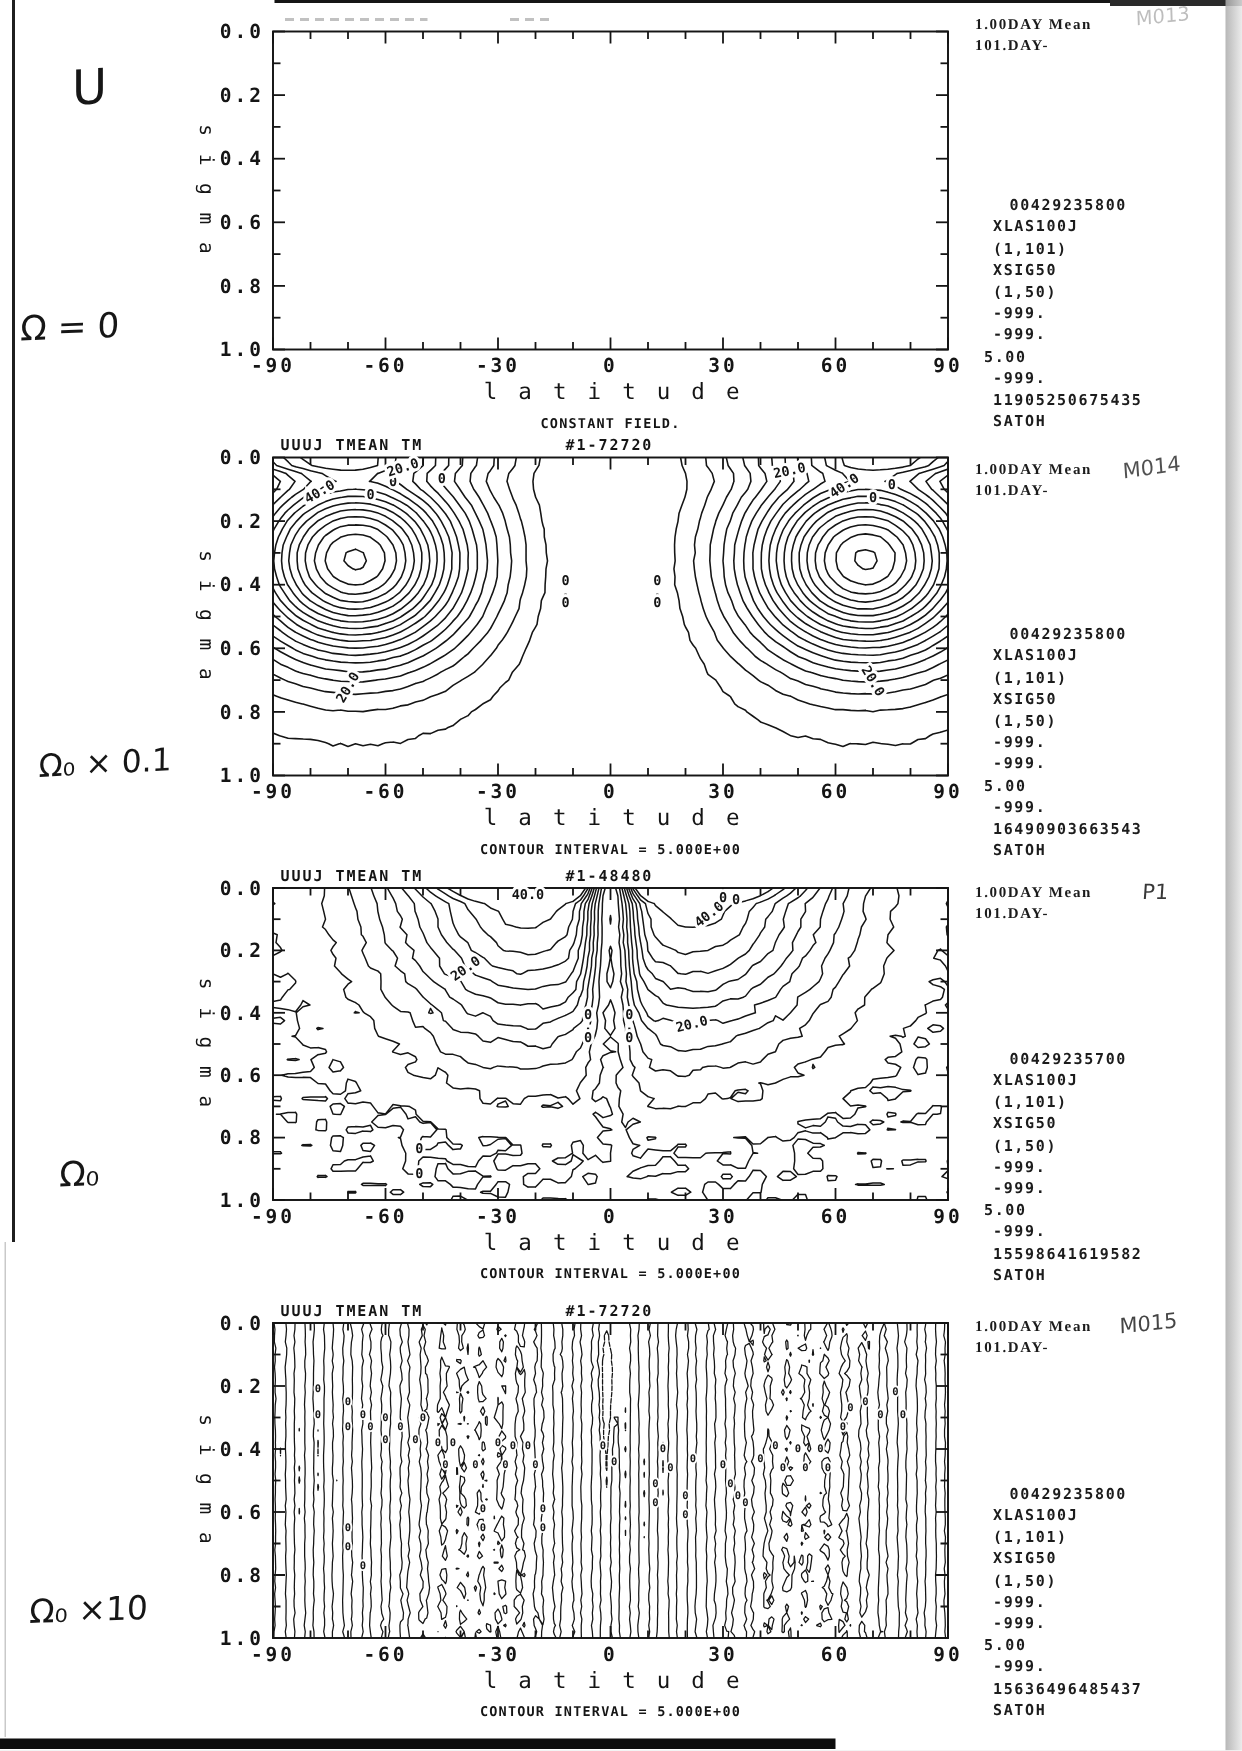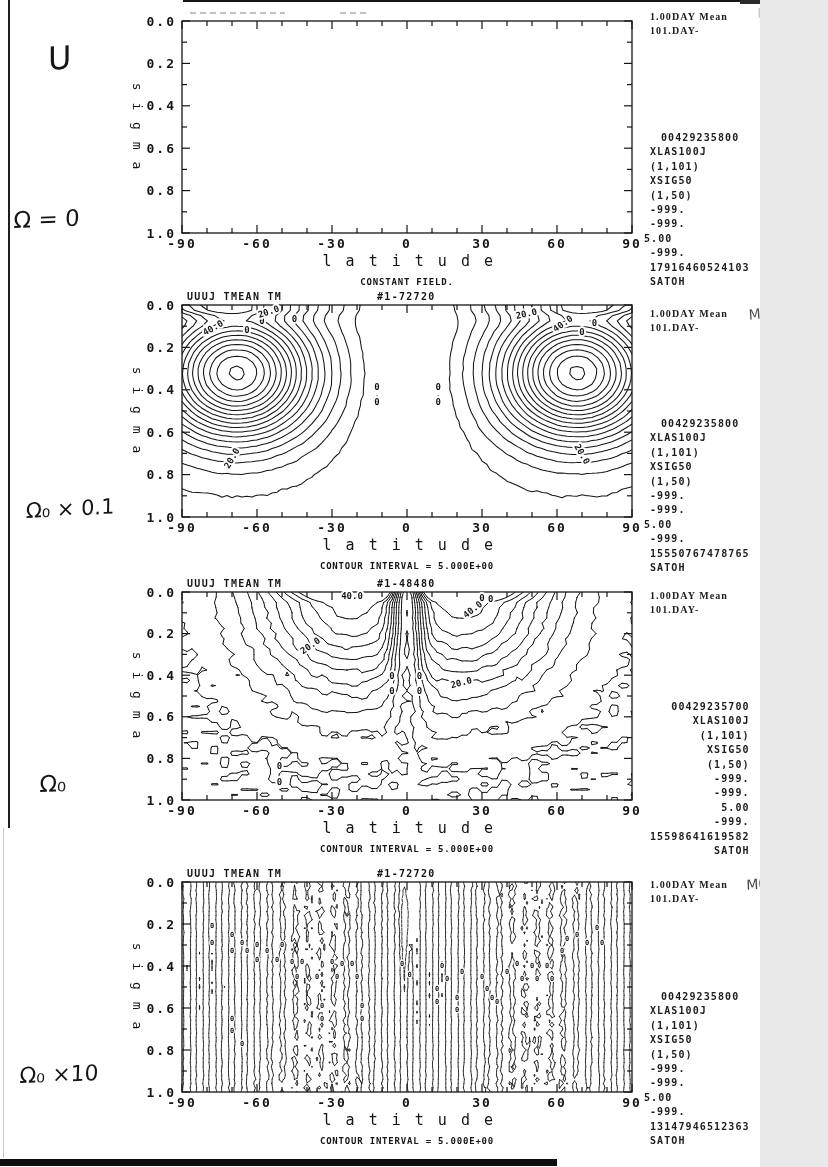--- a/index.html
+++ b/index.html
@@ -1,24 +1,24 @@
 <!DOCTYPE html>
 <html><head>
 <meta charset="utf-8">
 <style>
   html,body{margin:0;padding:0;background:#e9e9e9;}
-  .page{position:relative;width:760px;height:1167px;background:#ffffff;overflow:hidden;
+  .page{position:relative;width:828px;height:1167px;background:#ffffff;overflow:hidden;
         font-family:"DejaVu Sans Mono", monospace;}
   svg{position:absolute;left:0;top:0;}
   .layer{position:absolute;left:0;top:0;width:828px;height:1167px;pointer-events:none;}
   
   .meta{position:absolute;left:650px;width:170px;color:#1c1c1c;font-size:10px;font-weight:bold;
         letter-spacing:1.1px;line-height:14.4px;white-space:pre;}
   .meta .m-top{position:absolute;left:0;top:0;font-family:Liberation Serif, serif;}
-  .meta .m-block{position:absolute;left:0;}
+  .meta .m-block{position:absolute;left:12px;}
   .meta .m-block div:first-child{padding-left:11px;}
   .meta .m-block div:nth-child(8){margin-left:-6px;}
   
   .hw{position:absolute;color:#161616;font-family:"DejaVu Sans",sans-serif;
       white-space:nowrap;transform-origin:left top;}
   
   .scan{position:absolute;}
   .top-line{left:183px;top:0;width:645px;height:2px;background:#151515;}
   .top-corner{left:740px;top:0;width:88px;height:4px;background:#2a2a2a;}
   .left-line{left:8px;top:0;width:2px;height:828px;background:#1f1f1f;}
@@ -489,24 +489,24 @@
           <text x="562" y="953.4" font-size="7" fill="#151515" font-family="'DejaVu Sans Mono', monospace" text-anchor="middle" font-weight="bold" paint-order="stroke" stroke="#fff" stroke-width="2.5">0</text>
           <text x="567" y="940.8" font-size="7" fill="#151515" font-family="'DejaVu Sans Mono', monospace" text-anchor="middle" font-weight="bold" paint-order="stroke" stroke="#fff" stroke-width="2.5">0</text>
           <text x="577" y="936.6" font-size="7" fill="#151515" font-family="'DejaVu Sans Mono', monospace" text-anchor="middle" font-weight="bold" paint-order="stroke" stroke="#fff" stroke-width="2.5">0</text>
           <text x="587" y="945" font-size="7" fill="#151515" font-family="'DejaVu Sans Mono', monospace" text-anchor="middle" font-weight="bold" paint-order="stroke" stroke="#fff" stroke-width="2.5">0</text>
           <text x="597" y="930.3" font-size="7" fill="#151515" font-family="'DejaVu Sans Mono', monospace" text-anchor="middle" font-weight="bold" paint-order="stroke" stroke="#fff" stroke-width="2.5">0</text>
           <text x="602" y="945" font-size="7" fill="#151515" font-family="'DejaVu Sans Mono', monospace" text-anchor="middle" font-weight="bold" paint-order="stroke" stroke="#fff" stroke-width="2.5">0</text>
         </g>
       </g>
     </svg>
   <div id="meta-layer" class="layer">
-      <div class="meta" style="top: 0px;"><div class="m-top" style="top: 10px;"><div>1.00DAY Mean</div><div>101.DAY-</div></div><div class="m-block" style="top: 131px;"><div>00429235800</div><div>XLAS100J</div><div>(1,101)</div><div>XSIG50</div><div>(1,50)</div><div>-999.</div><div>-999.</div><div>5.00</div><div>-999.</div><div>17916460524103</div><div>SATOH</div></div></div>
-      <div class="meta" style="top: 0px;"><div class="m-top" style="top: 307px;"><div>1.00DAY Mean</div><div>101.DAY-</div></div><div class="m-block" style="top: 417px;"><div>00429235800</div><div>XLAS100J</div><div>(1,101)</div><div>XSIG50</div><div>(1,50)</div><div>-999.</div><div>-999.</div><div>5.00</div><div>-999.</div><div>15550767478765</div><div>SATOH</div></div></div>
-      <div class="meta" style="top: 0px;"><div class="m-top" style="top: 589px;"><div>1.00DAY Mean</div><div>101.DAY-</div></div><div class="m-block" style="top: 700px; text-align: right;"><div>00429235700</div><div>XLAS100J</div><div>(1,101)</div><div>XSIG50</div><div>(1,50)</div><div>-999.</div><div>-999.</div><div>5.00</div><div>-999.</div><div>15598641619582</div><div>SATOH</div></div></div>
-      <div class="meta" style="top: 0px;"><div class="m-top" style="top: 878px;"><div>1.00DAY Mean</div><div>101.DAY-</div></div><div class="m-block" style="top: 990px;"><div>00429235800</div><div>XLAS100J</div><div>(1,101)</div><div>XSIG50</div><div>(1,50)</div><div>-999.</div><div>-999.</div><div>5.00</div><div>-999.</div><div>13147946512363</div><div>SATOH</div></div></div>
+      <div class="meta" style="top: 0px;"><div class="m-top" style="top: 10px;"><div>1.00DAY Mean</div><div>101.DAY-</div></div><div class="m-block" style="top: 131px;"><div>00429235800</div><div>XLAS100J</div><div>(1,101)</div><div>XSIG50</div><div>(1,50)</div><div>-999.</div><div>-999.</div><div>5.00</div><div>-999.</div><div>11905250675435</div><div>SATOH</div></div></div>
+      <div class="meta" style="top: 0px;"><div class="m-top" style="top: 307px;"><div>1.00DAY Mean</div><div>101.DAY-</div></div><div class="m-block" style="top: 417px;"><div>00429235800</div><div>XLAS100J</div><div>(1,101)</div><div>XSIG50</div><div>(1,50)</div><div>-999.</div><div>-999.</div><div>5.00</div><div>-999.</div><div>16490903663543</div><div>SATOH</div></div></div>
+      <div class="meta" style="top: 0px;"><div class="m-top" style="top: 589px;"><div>1.00DAY Mean</div><div>101.DAY-</div></div><div class="m-block" style="top: 700px;"><div>00429235700</div><div>XLAS100J</div><div>(1,101)</div><div>XSIG50</div><div>(1,50)</div><div>-999.</div><div>-999.</div><div>5.00</div><div>-999.</div><div>15598641619582</div><div>SATOH</div></div></div>
+      <div class="meta" style="top: 0px;"><div class="m-top" style="top: 878px;"><div>1.00DAY Mean</div><div>101.DAY-</div></div><div class="m-block" style="top: 990px;"><div>00429235800</div><div>XLAS100J</div><div>(1,101)</div><div>XSIG50</div><div>(1,50)</div><div>-999.</div><div>-999.</div><div>5.00</div><div>-999.</div><div>15636496485437</div><div>SATOH</div></div></div>
     </div>
   <div id="hw-layer" class="layer">
       <div class="hw" style="left: 48px; top: 40px; font-size: 32px; transform: rotate(-4deg) skewX(-4deg);">U</div>
       <div class="hw" style="left: 14px; top: 207px; font-size: 23px; transform: rotate(-2deg) skewX(-4deg);">Ω = 0</div>
       <div class="hw" style="left: 26px; top: 499px; font-size: 21px; transform: rotate(-3deg) skewX(-4deg);">Ω₀ × 0.1</div>
       <div class="hw" style="left: 40px; top: 771px; font-size: 23px; transform: rotate(-2deg) skewX(-4deg);">Ω₀</div>
       <div class="hw" style="left: 20px; top: 1063px; font-size: 22px; transform: rotate(-2deg) skewX(-4deg);">Ω₀ ×10</div>
       <div class="hw" style="left: 757px; top: 6px; font-size: 13px; transform: rotate(-6deg) skewX(-4deg); opacity: 0.28;">M013</div>
       <div class="hw" style="left: 748px; top: 307px; font-size: 14px; transform: rotate(-8deg) skewX(-4deg); opacity: 0.75;">M014</div>
       <div class="hw" style="left: 762px; top: 587px; font-size: 14px; transform: rotate(0deg) skewX(-4deg); opacity: 0.85;">P1</div>

